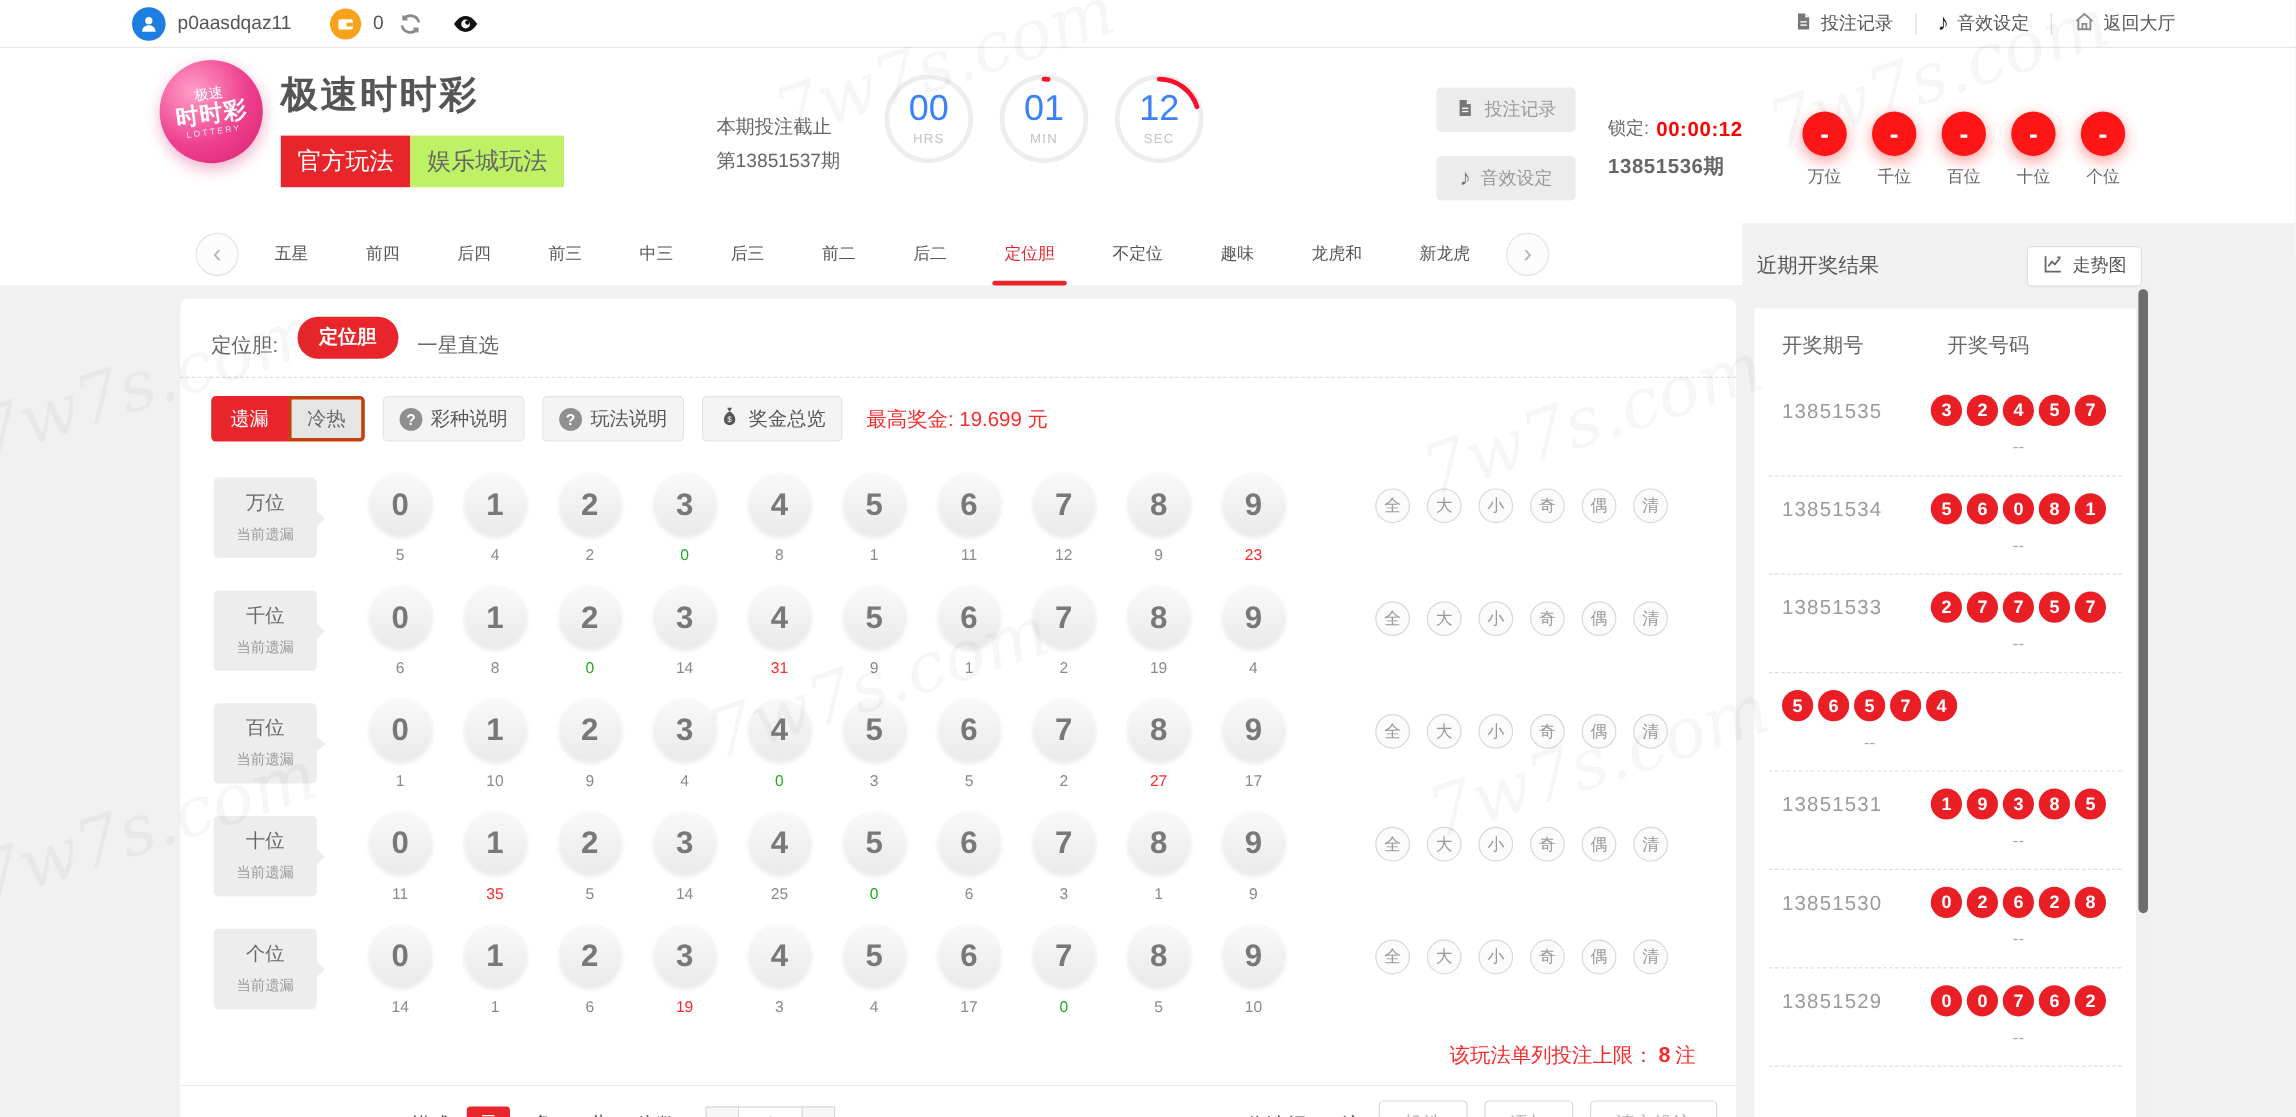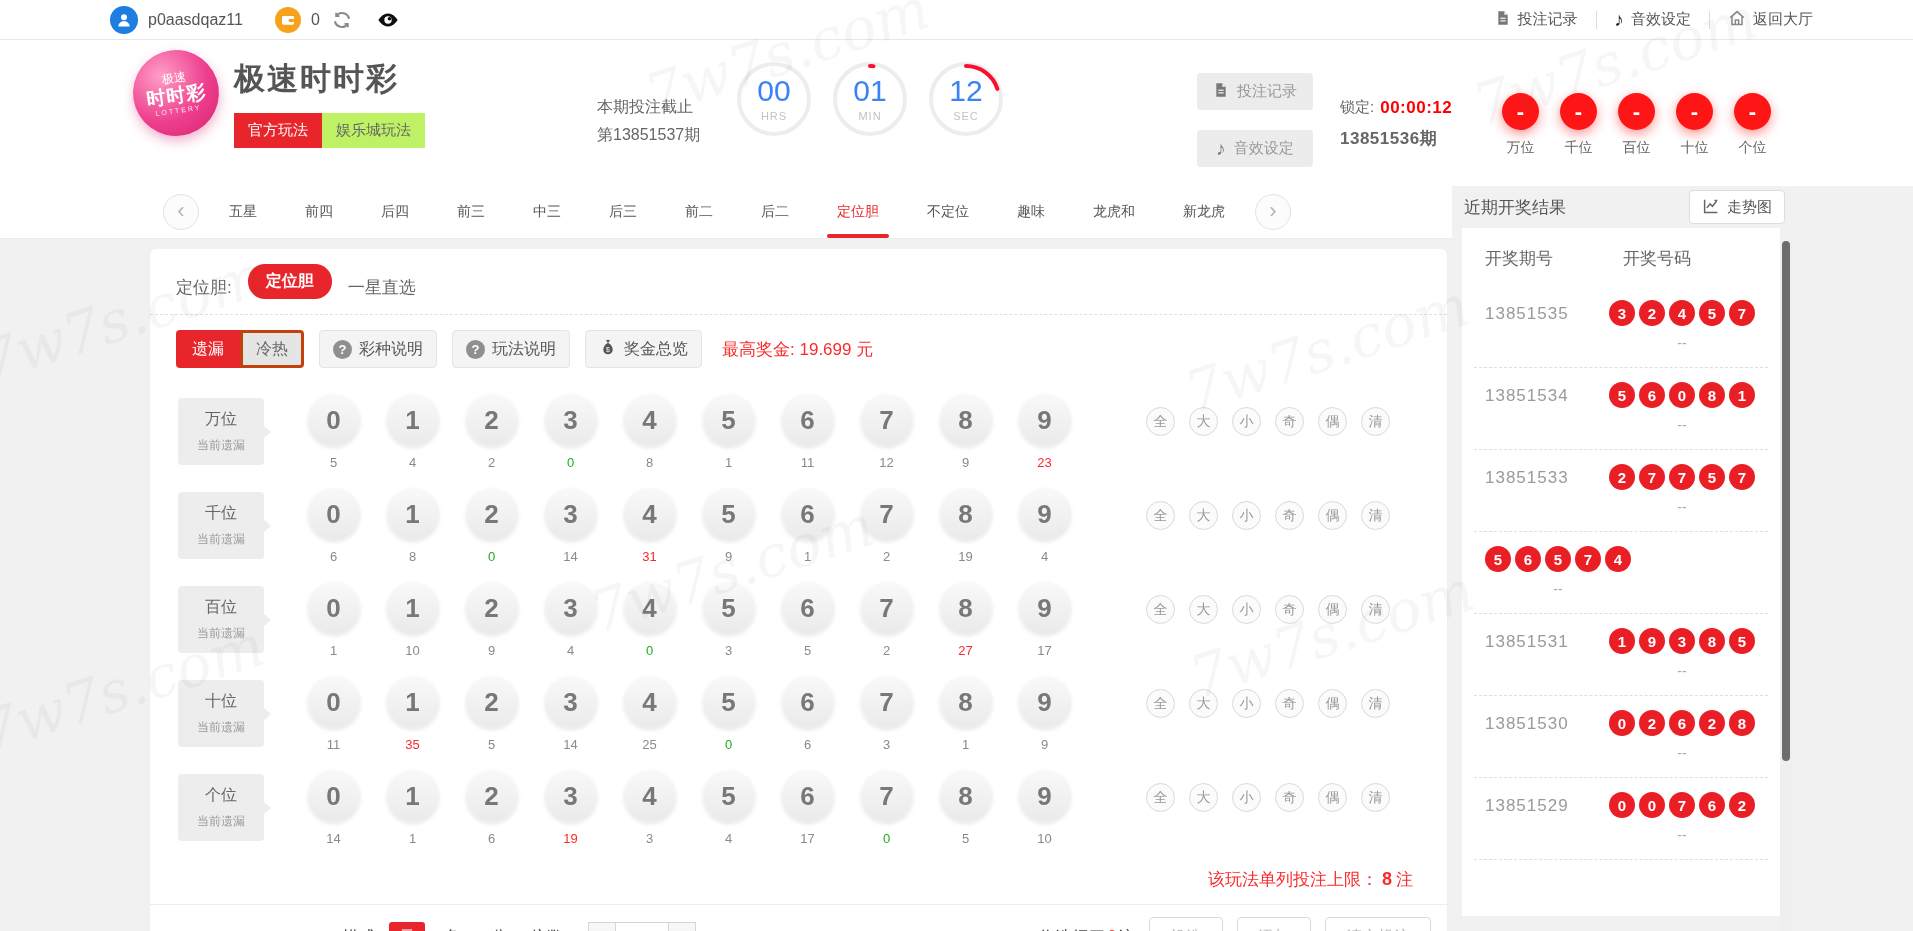--- a/index.html
+++ b/index.html
@@ -24,21 +24,21 @@
 
   
   .header{height:146px;background:#fff;position:relative;z-index:3}
   .logo{position:absolute;left:133px;top:10px;width:86px;height:86px;border-radius:50%;background:radial-gradient(circle at 35% 28%,#ff9ec6,#ee3f8e 55%,#d6226f);box-shadow:0 5px 12px rgba(214,34,111,.35);display:flex;flex-direction:column;align-items:center;justify-content:center;color:#fff;transform:rotate(-8deg)}
   .logo-l1{font-size:12px;line-height:1.1}
   .logo-l2{font-size:19px;font-weight:bold;letter-spacing:1px;line-height:1.2}
   .logo-l3{font-size:7px;letter-spacing:2px;opacity:.85}
   .title-block{position:absolute;left:234px;top:18px}
   .h-title{font-size:31px;font-weight:bold;color:#555;letter-spacing:2px}
   .play-modes{display:flex;margin-top:13px}
-  .pm{font-size:15px;padding:8px 14px;cursor:pointer;white-space:nowrap}
+  .pm{font-size:20px;padding:8px 14px;cursor:pointer;white-space:nowrap}
   .pm.active{background:#e8252b;color:#fff}
   .pm.plain{background:#bef264;color:#666}
   .deadline{position:absolute;left:597px;top:53px;font-size:16px;color:#666;line-height:28px}
   .clocks{position:absolute;left:737px;top:22px;display:flex;gap:22px}
   .clock{width:74px;height:74px;border:4px solid #ededed;border-radius:50%;position:relative;display:flex;flex-direction:column;align-items:center;justify-content:center;background:#fff}
   .clock svg.arc{position:absolute;left:-4px;top:-4px;width:74px;height:74px}
   .clock-num{font-size:30px;color:#3b82f6;line-height:1}
   .clock-lab{font-size:11px;color:#c3c3c3;margin-top:4px;letter-spacing:1px}
   .qbtns{position:absolute;left:1197px;top:33px;display:flex;flex-direction:column;gap:20px}
   .qbtn{width:116px;height:37px;background:#ececec;border-radius:4px;display:flex;align-items:center;justify-content:center;gap:8px;font-size:15px;color:#999;cursor:pointer}
@@ -98,21 +98,21 @@
   .stepper{display:flex;align-items:center;margin-left:6px}
   .step-btn{width:28px;height:31px;border:1px solid #d5d5d5;background:#f7f7f7;color:#888;display:flex;align-items:center;justify-content:center;font-size:18px;cursor:pointer}
   .step-val{width:52px;height:31px;border-top:1px solid #d5d5d5;border-bottom:1px solid #d5d5d5;display:flex;align-items:center;justify-content:center;font-size:16px;color:#444;background:#fff}
   .bb-right{margin-left:auto;display:flex;align-items:center;gap:14px}
   .sel-text{white-space:nowrap}
   .sel-count{color:#fb2a2a;font-weight:bold;font-size:18px;margin:0 1px}
   .ghost-btn{border:1px solid #d8d8d8;border-radius:4px;background:#fff;color:#b5b5b5;font-size:16px;padding:9px 20px;cursor:pointer;white-space:nowrap}
 
   
   .side-col{flex:1;position:relative}
-  .side-head{height:42px;display:flex;align-items:center;justify-content:space-between;padding:0 128px 0 12px}
+  .side-head{height:71px;display:flex;align-items:center;justify-content:space-between;padding:0 128px 0 12px}
   .side-title{font-size:17px;color:#555}
   .trend-btn{height:34px;background:#fff;border:1px solid #ddd;border-radius:4px;display:flex;align-items:center;gap:7px;padding:0 12px;font-size:15px;color:#555;cursor:pointer}
   .result-card{margin-left:10px;width:318px;background:#fff;height:688px;overflow:hidden}
   .res-header{display:flex;padding:19px 0 16px 23px;font-size:17px;color:#666}
   .res-header .c1{width:138px}
   .r-row{height:82px;margin:0 12px;padding:14px 0 0 11px;border-bottom:1px dashed #dedede;display:flex}
   .r-period{width:124px;font-size:17px;color:#9a9a9a;letter-spacing:1px;padding-top:4px}
   .r-right{display:flex;flex-direction:column;align-items:center}
   .r-balls{display:flex;gap:4px}
   .r-ball{width:26px;height:26px;border-radius:50%;background:#ea1e25;color:#fff;font-size:15px;font-weight:bold;display:flex;align-items:center;justify-content:center}

